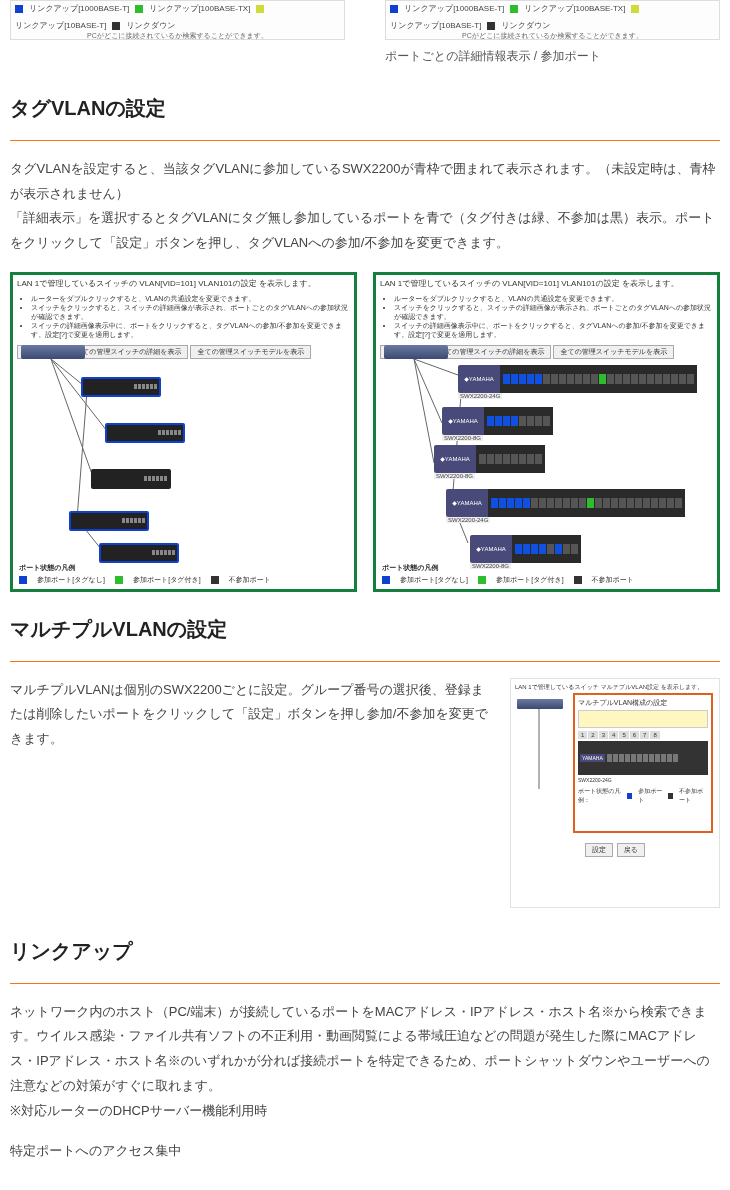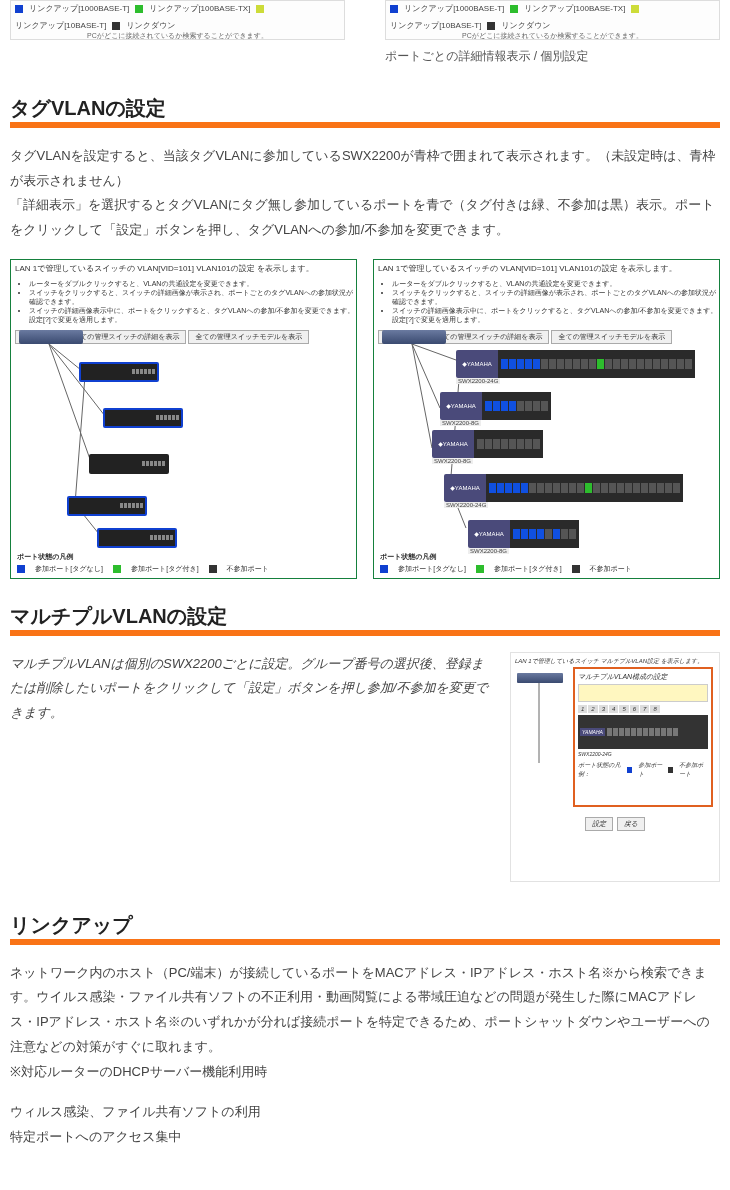--- a/index.html
+++ b/index.html
@@ -34,38 +34,38 @@
       font-size: 8px;
       color: #444;
     }
     .cap-box .legend-items { display: flex; gap: 6px; align-items: center; flex-wrap: wrap; }
     .cap-box .sw { width: 8px; height: 8px; display: inline-block; }
     .cap-box .txt-bottom { font-size: 7px; color: #666; text-align: center; }
     h2 {
       font-size: 20px;
       font-weight: bold;
       color: #222;
-      border-bottom: 6px solid #f97316;
-      padding-bottom: 0;
+      border-bottom: 1px solid #f97316;
+      padding-bottom: 18px;
       margin: 20px 0 16px;
     }
     p.body {
       font-size: 13px;
       line-height: 1.9;
       color: #444;
       margin-bottom: 16px;
     }
     .two-up {
       display: flex;
       gap: 16px;
       margin-bottom: 24px;
     }
     .shot {
       flex: 1;
-      border: 1px solid #15803d;
+      border: 3px solid #15803d;
       background: #fff;
       height: 320px;
       position: relative;
       font-size: 8px;
       color: #333;
       overflow: hidden;
     }
     .shot .hdr {
       padding: 3px 4px;
       font-size: 8px;
@@ -138,21 +138,21 @@
       background: #4a4a7a;
       color: #fff;
       font-size: 6px;
       display: flex;
       align-items: center;
       justify-content: center;
       writing-mode: horizontal-tb;
       border-radius: 2px 0 0 2px;
     }
     
-    .multi-row { display: flex; gap: 20px; margin-bottom: 30px; font-style: italic; }
+    .multi-row { display: flex; gap: 20px; margin-bottom: 30px; }
     .multi-text { flex: 1; }
     .multi-shot {
       width: 210px;
       height: 230px;
       border: 1px solid #e2e2e2;
       background: #fff;
       position: relative;
       font-size: 6px;
       padding: 4px;
     }
@@ -214,21 +214,21 @@
           <span>リンクアップ[1000BASE-T]</span>
           <span class="sw" style="background: rgb(45, 189, 45);"></span>
           <span>リンクアップ[100BASE-TX]</span>
           <span class="sw" style="background: rgb(205, 220, 57);"></span>
           <span>リンクアップ[10BASE-T]</span>
           <span class="sw" style="background: rgb(51, 51, 51);"></span>
           <span>リンクダウン</span>
         </div>
       <div class="txt-bottom">PCがどこに接続されているか検索することができます。</div>
     </div>
-    <div>ポートごとの詳細情報表示 / 個別設定</div>
+    <div>ポートごとの詳細情報表示 / 参加ポート</div>
   </div>
 </div>
 
 <h2>タグVLANの設定</h2>
 <p class="body" id="tag-vlan-body">タグVLANを設定すると、当該タグVLANに参加しているSWX2200が青枠で囲まれて表示されます。（未設定時は、青枠が表示されません）<br>「詳細表示」を選択するとタグVLANにタグ無し参加しているポートを青で（タグ付きは緑、不参加は黒）表示。ポートをクリックして「設定」ボタンを押し、タグVLANへの参加/不参加を変更できます。</p>
 
 <div class="two-up">
 
   <div class="shot">
     <div class="hdr">LAN 1で管理しているスイッチの VLAN[VID=101] VLAN101の設定 を表示します。</div>
@@ -506,15 +506,14 @@
     <div class="btns">
       <span>設定</span>
       <span>戻る</span>
     </div>
   </div>
 </div>
 
 <h2>リンクアップ</h2>
 <p class="body" id="host-body">ネットワーク内のホスト（PC/端末）が接続しているポートをMACアドレス・IPアドレス・ホスト名※から検索できます。ウイルス感染・ファイル共有ソフトの不正利用・動画閲覧による帯域圧迫などの問題が発生した際にMACアドレス・IPアドレス・ホスト名※のいずれかが分れば接続ポートを特定できるため、ポートシャットダウンやユーザーへの注意などの対策がすぐに取れます。<br>※対応ルーターのDHCPサーバー機能利用時</p>
 <div class="host-list">
-  <div>ウィルス感染、ファイル共有ソフトの利用</div>
   <div>特定ポートへのアクセス集中</div>
 </div>
 
 </body></html>

